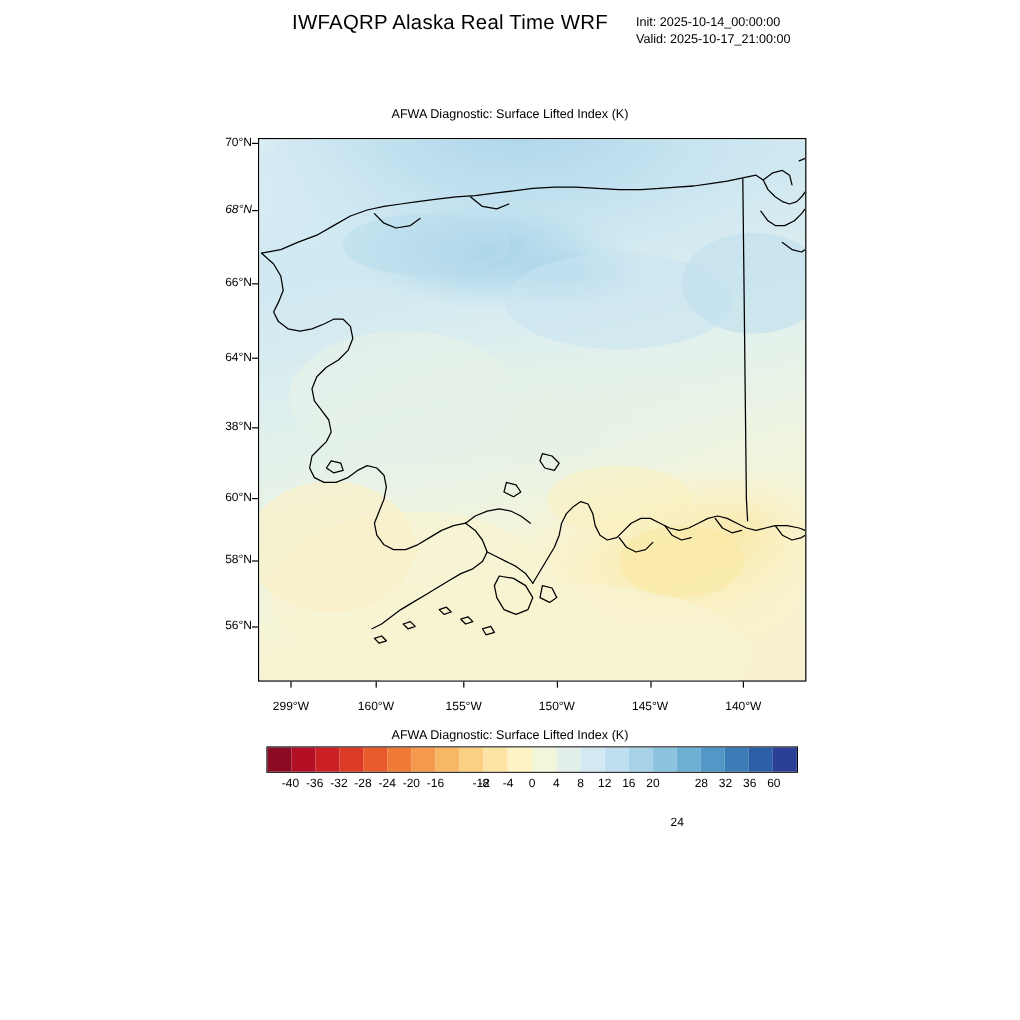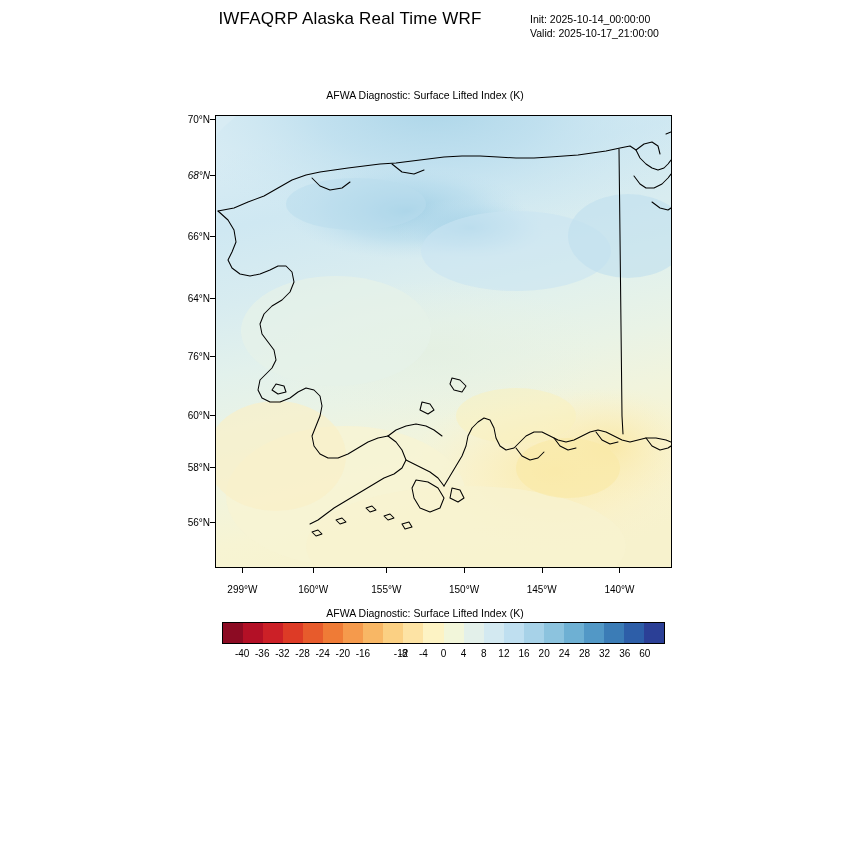--- a/index.html
+++ b/index.html
@@ -18,20 +18,21 @@
 
   
   #main-title {
     position: absolute;
     left: 0;
     top: 9px;
     width: 700px;
     text-align: center;
     font-size: 17px;
     letter-spacing: 0.2px;
+    padding-left: 25px;
   }
   #init-line {
     position: absolute;
     left: 530px;
     top: 13px;
     font-size: 10.5px;
   }
   #valid-line {
     position: absolute;
     left: 530px;
@@ -311,21 +312,21 @@
     <div class="tick-h" style="top: 241.449px;"></div>
     <div class="tick-h" style="top: 300.339px;"></div>
     <div class="tick-h" style="top: 352.434px;"></div>
     <div class="tick-h" style="top: 406.794px;"></div>
   </div>
 <div id="ylabels">
     <div class="ylabel" style="top: 3.624px;">70°N</div>
     <div class="ylabel" style="top: 60.249px; font-style: italic;">68°N</div>
     <div class="ylabel" style="top: 121.404px;">66°N</div>
     <div class="ylabel" style="top: 182.559px;">64°N</div>
-    <div class="ylabel" style="top: 241.449px;">76°N</div>
+    <div class="ylabel" style="top: 241.449px;">38°N</div>
     <div class="ylabel" style="top: 300.339px;">60°N</div>
     <div class="ylabel" style="top: 352.434px;">58°N</div>
     <div class="ylabel" style="top: 406.794px;">56°N</div>
   </div>
 <div id="xticks">
     <div class="tick-v" style="left: 27.42px;"></div>
     <div class="tick-v" style="left: 98.255px;"></div>
     <div class="tick-v" style="left: 171.375px;"></div>
     <div class="tick-v" style="left: 249.065px;"></div>
     <div class="tick-v" style="left: 326.755px;"></div>
@@ -375,21 +376,21 @@
     <div class="cbar-label" style="left: 140.955px;">-16</div>
     <div class="cbar-label" style="left: 161.091px; padding-left: 18px;">-12</div>
     <div class="cbar-label" style="left: 181.227px;">-8</div>
     <div class="cbar-label" style="left: 201.364px;">-4</div>
     <div class="cbar-label" style="left: 221.5px;">0</div>
     <div class="cbar-label" style="left: 241.636px;">4</div>
     <div class="cbar-label" style="left: 261.773px;">8</div>
     <div class="cbar-label" style="left: 281.909px;">12</div>
     <div class="cbar-label" style="left: 302.045px;">16</div>
     <div class="cbar-label" style="left: 322.182px;">20</div>
-    <div class="cbar-label" style="left: 342.318px;">24</div>
+    <div class="cbar-label" style="left: 342.318px; margin-top: 32px;">24</div>
     <div class="cbar-label" style="left: 362.455px;">28</div>
     <div class="cbar-label" style="left: 382.591px;">32</div>
     <div class="cbar-label" style="left: 402.727px;">36</div>
     <div class="cbar-label" style="left: 422.864px;">60</div>
   </div>
 
 <div id="footer">
 </div>
 
 </body></html>

